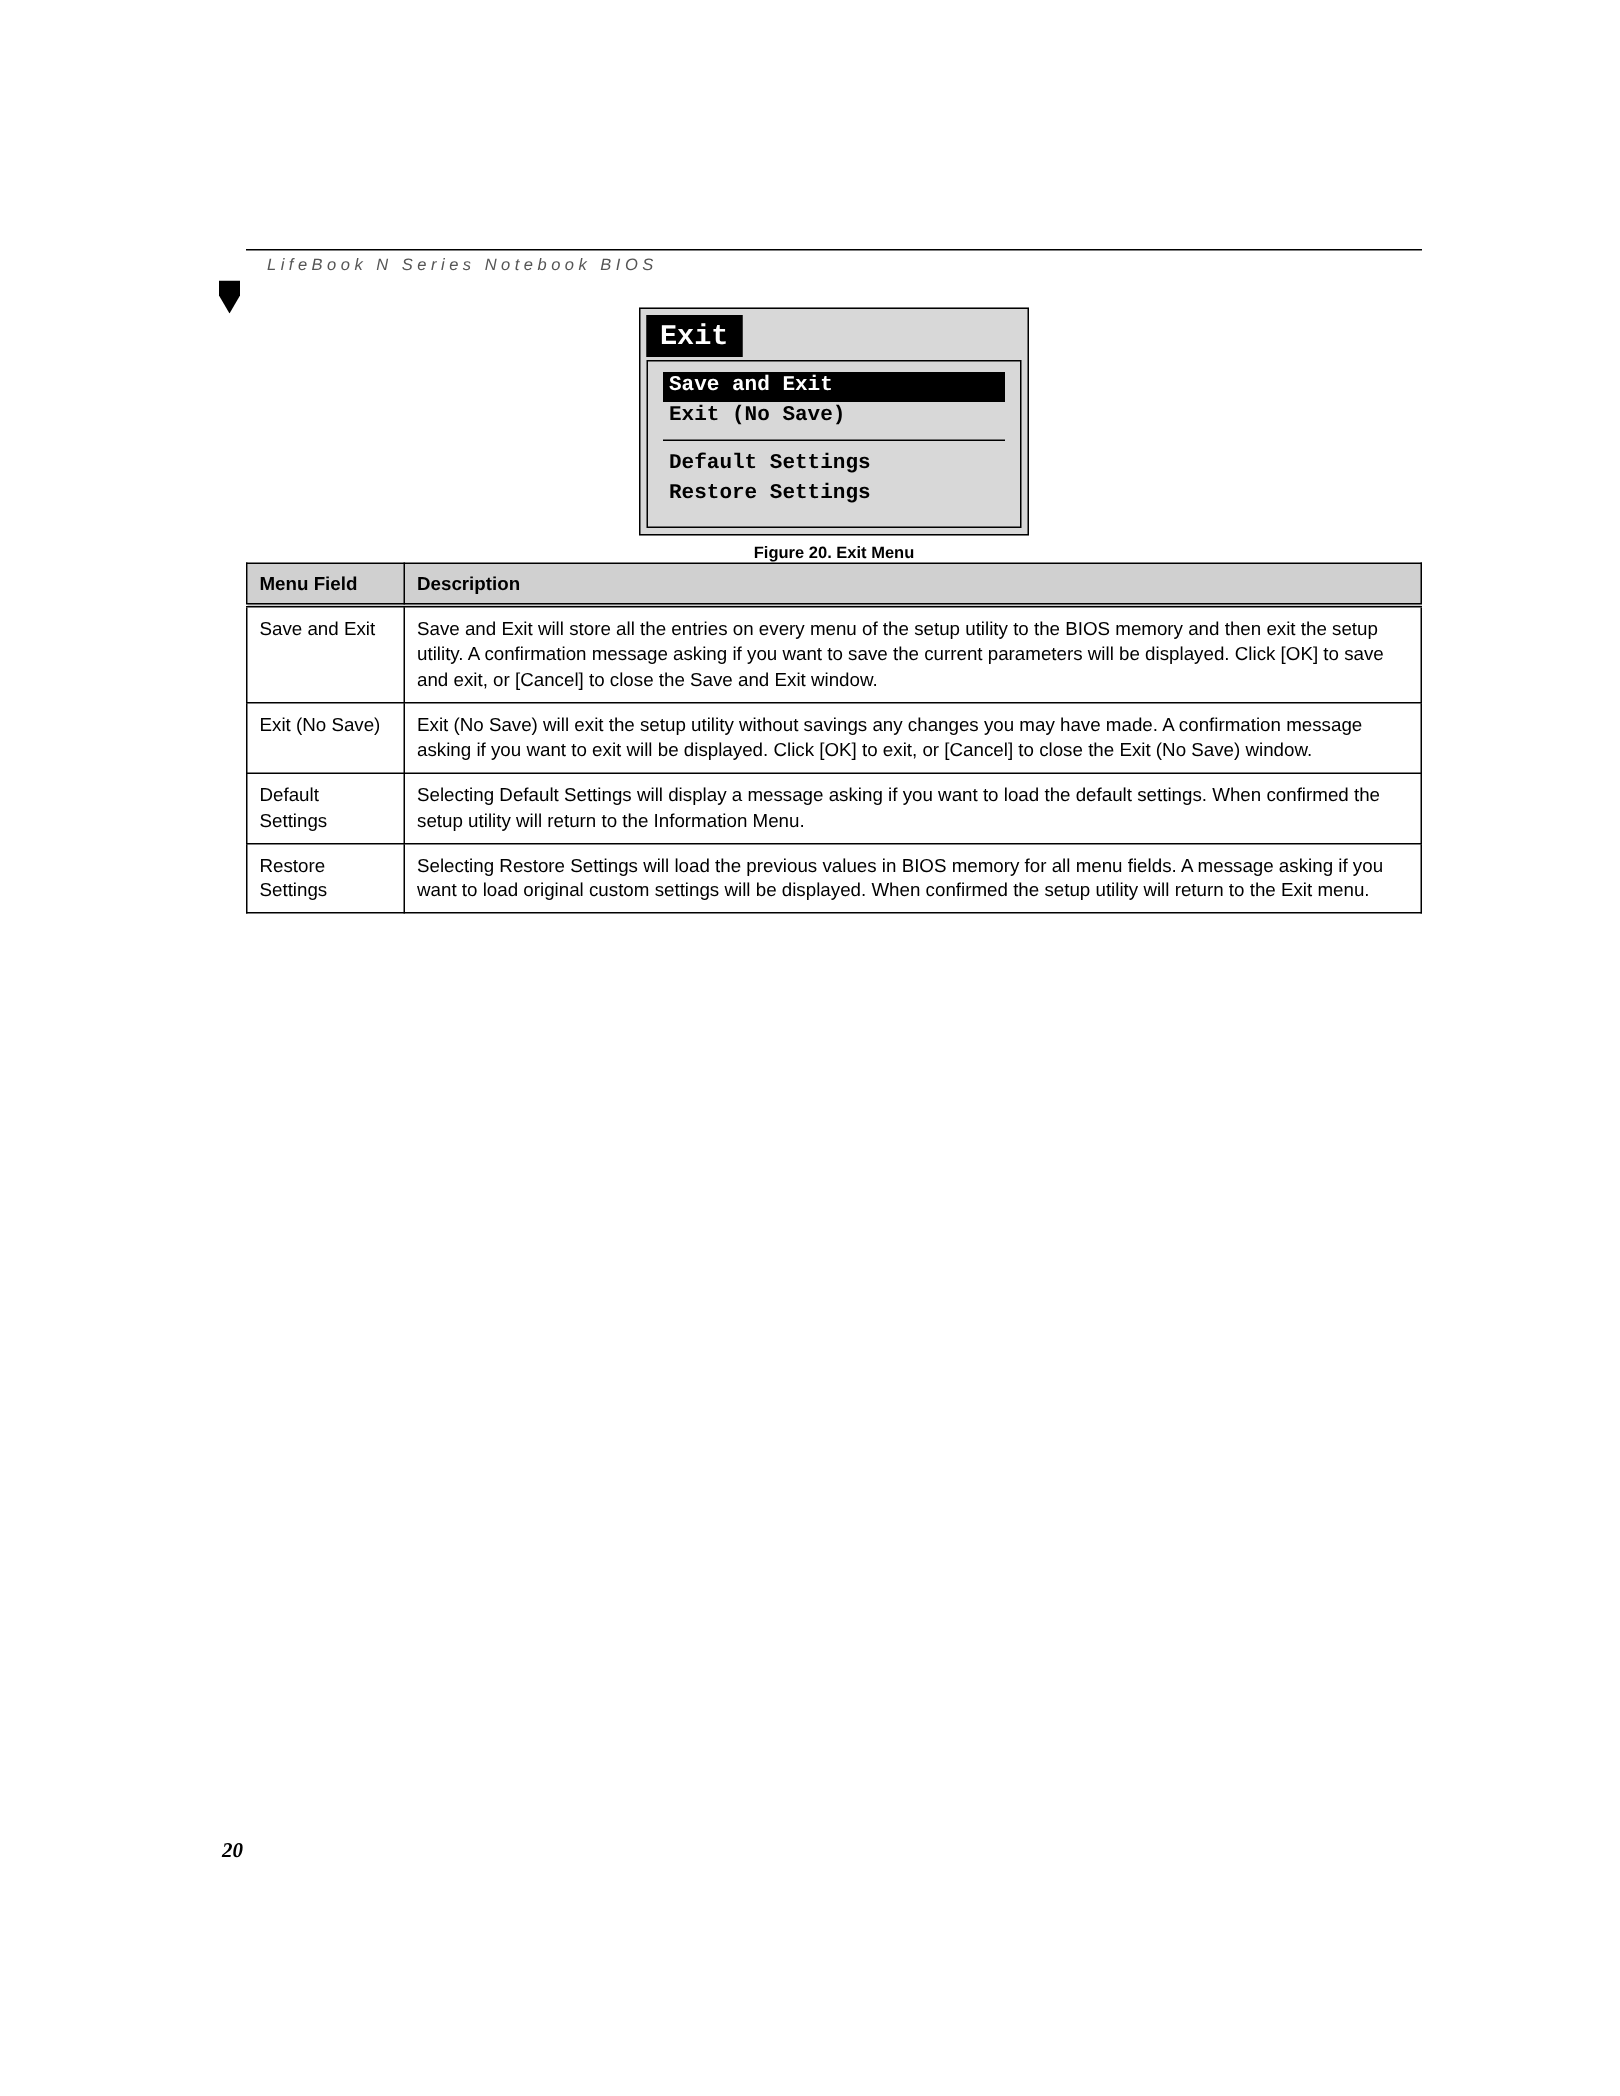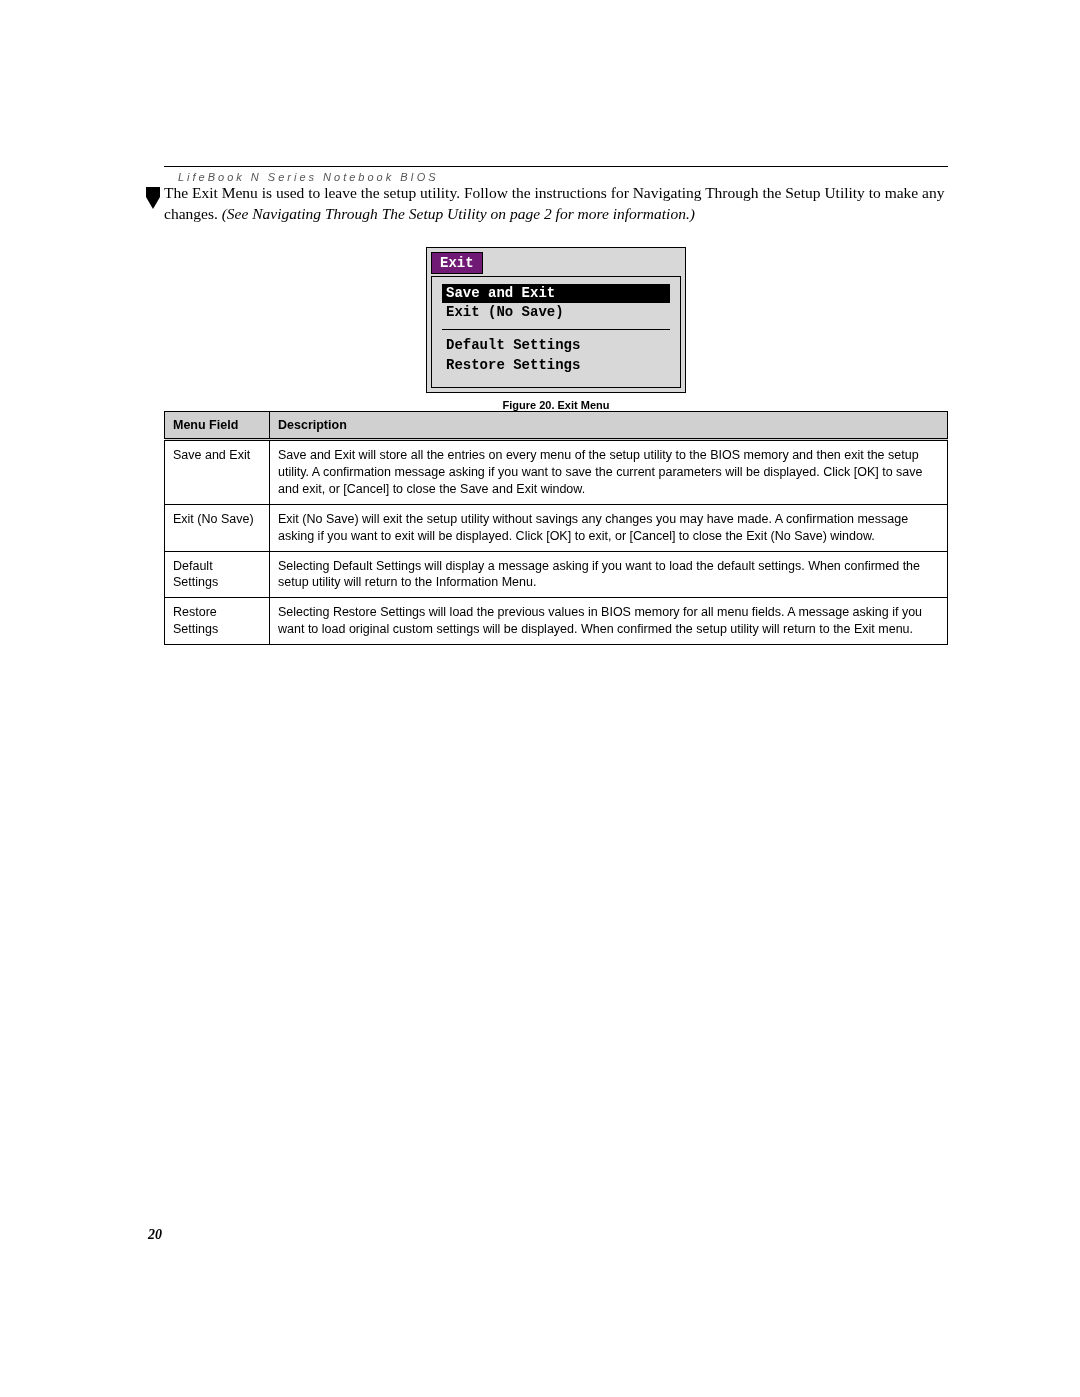--- a/index.html
+++ b/index.html
@@ -61,24 +61,24 @@
   }
   .bios-box {
     width: 250px;
     background: #d8d8d8;
     border: 1px solid #000;
     padding: 4px;
     box-shadow: inset 0 0 0 1px #d8d8d8;
   }
   .bios-tab {
     display: inline-block;
-    background: #701a75;
+    background: #000000;
     color: #fff;
     font-family: 'Courier New', monospace;
-    font-size: 14px;
+    font-size: 19px;
     font-weight: bold;
     padding: 2px 8px;
     border: 1px solid #000;
   }
   .bios-inner {
     background: #d8d8d8;
     border: 1px solid #000;
     margin-top: 2px;
     padding: 7px 10px 12px 10px;
   }
@@ -154,23 +154,20 @@
       <polygon points="0,0 14,0 14,10 7,22 0,10" fill="#000"></polygon>
     </svg>
   </div>
 
   <div class="content">
 
     <div class="running-head">LifeBook N Series Notebook BIOS</div>
 
 
     <div class="two-col">
-      <div class="col">
-        <span>The Exit Menu is used to leave the setup utility. Follow the instructions for Navigating Through the Setup Utility to make any changes. </span><span class="italic">(See Navigating Through The Setup Utility on page 2 for more information.)</span>
-      </div>
     </div>
 
     <div class="figure-wrap">
       <div class="bios-box">
         <span class="bios-tab">Exit</span>
         <div class="bios-inner">
           <div class="bios-item selected">Save and Exit</div>
           <div class="bios-item">Exit (No Save)</div>
           <div class="bios-divider"></div>
           <div class="bios-item">Default Settings</div>

